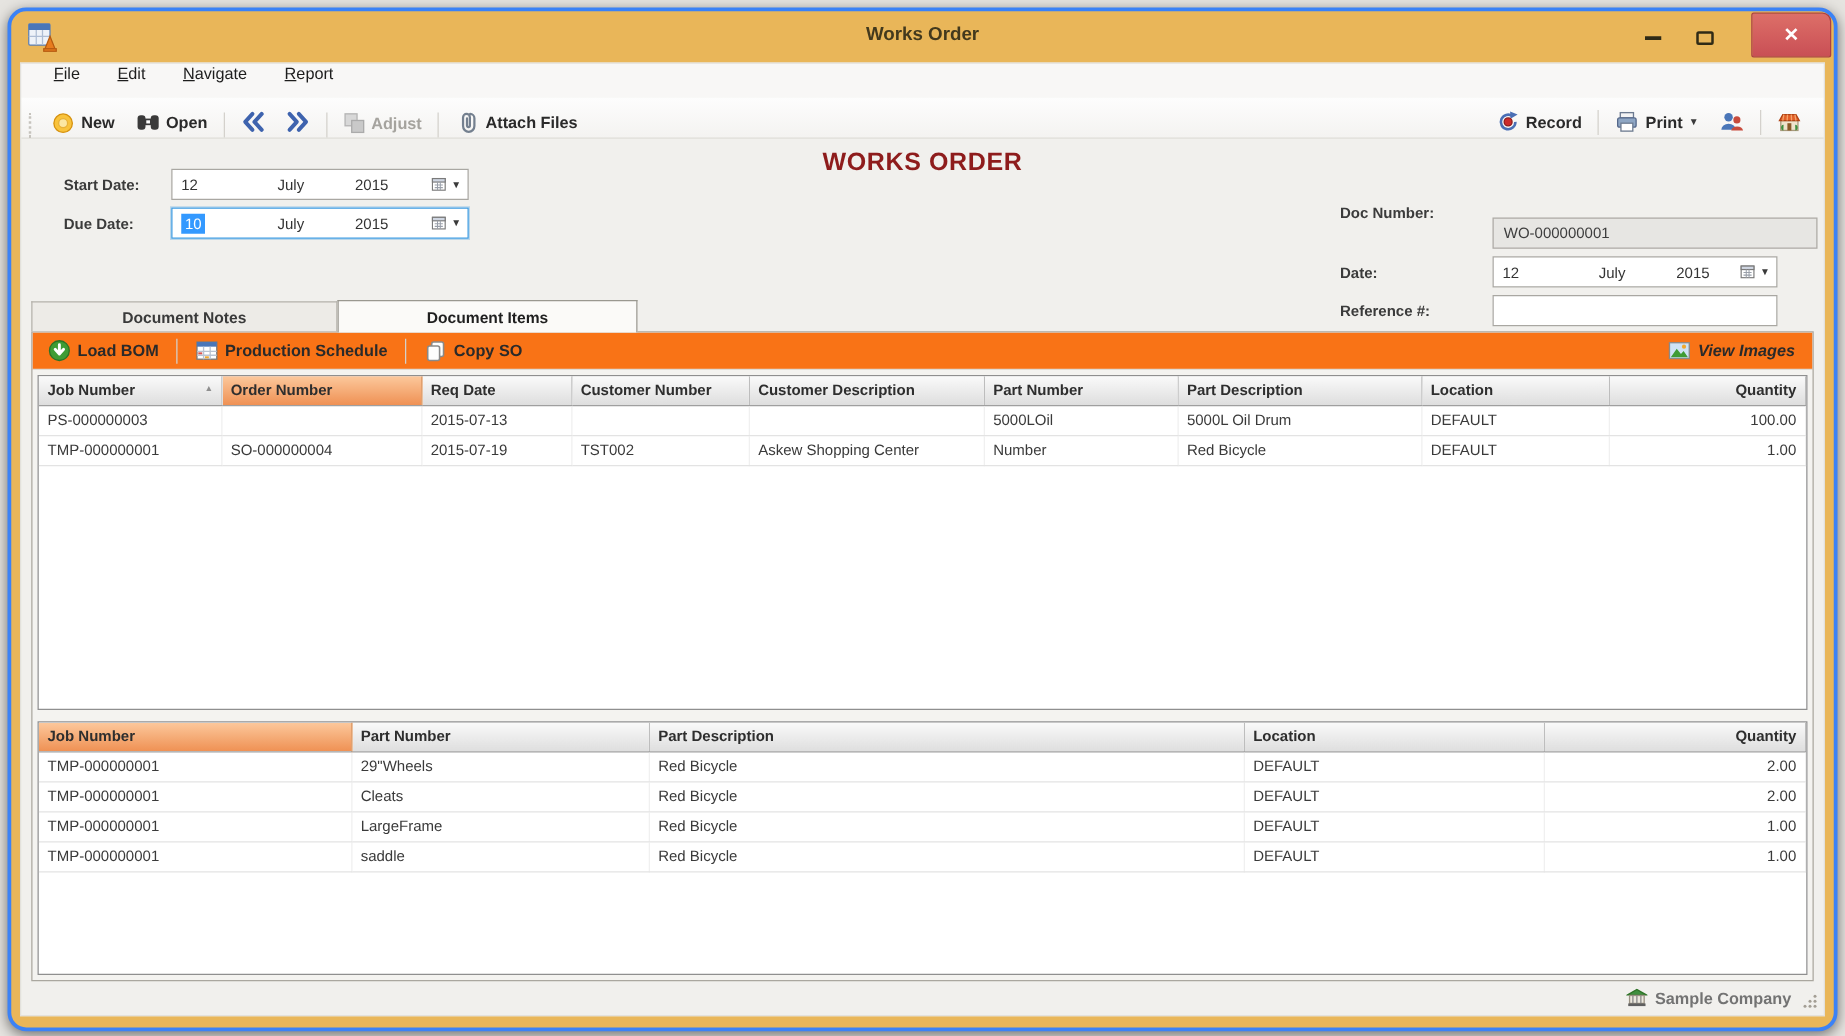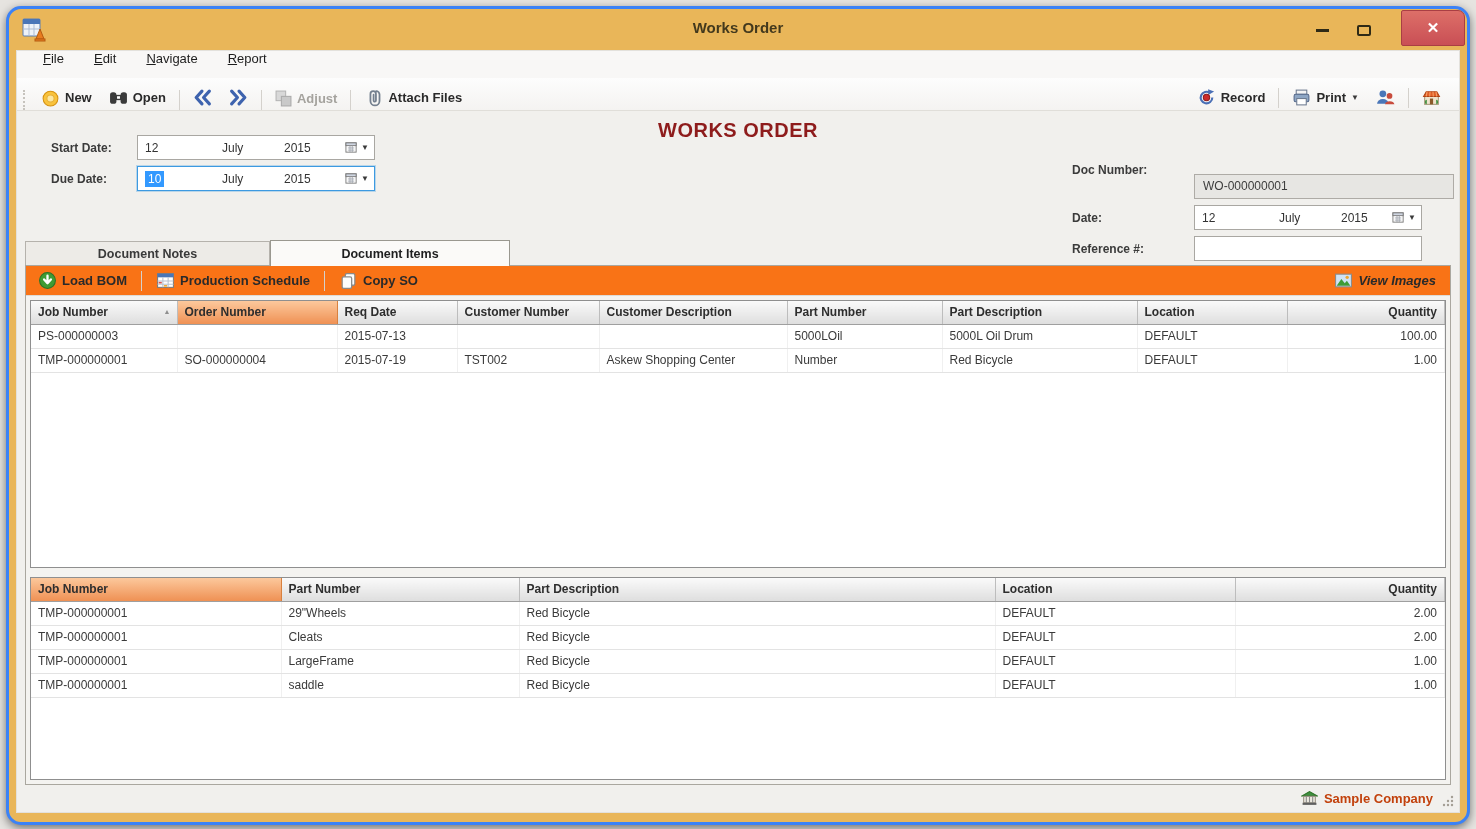--- a/index.html
+++ b/index.html
@@ -112,21 +112,21 @@
   .t-items th:nth-child(3){width:120px}.t-items th:nth-child(4){width:142px}
   .t-items th:nth-child(5){width:188px}.t-items th:nth-child(6){width:155px}
   .t-items th:nth-child(7){width:195px}.t-items th:nth-child(8){width:150px}
   
   .t-comp th:nth-child(1){width:250px}.t-comp th:nth-child(2){width:238px}
   .t-comp th:nth-child(3){width:476px}.t-comp th:nth-child(4){width:240px}
 
   
   .statusbar { height:27px; display:flex; align-items:center; justify-content:flex-end;
                padding-right:26px; gap:6px; position:relative; }
-  .company-lbl { font-size:13px; font-weight:600; color:#c2410c; }
+  .company-lbl { font-size:13px; font-weight:600; color:#737373; }
   .size-grip { position:absolute; right:5px; bottom:5px; }
 </style>
 </head>
 <body>
 
 <div class="screen">
   <div class="window">
 
     <div class="titlebar">
       <svg class="app-icon" viewBox="0 0 26 26">

